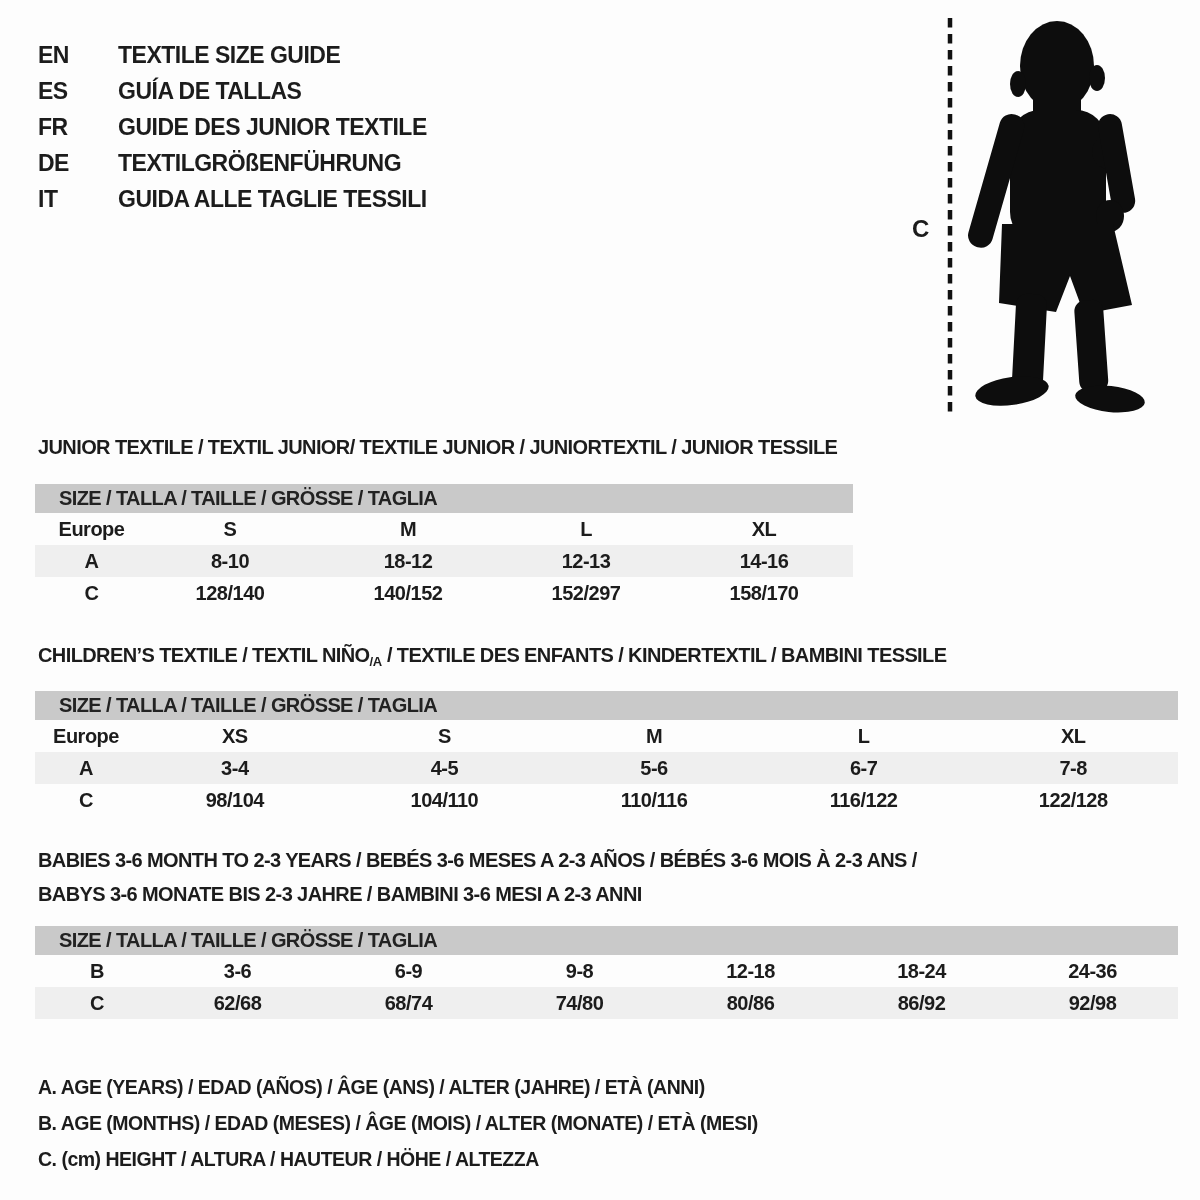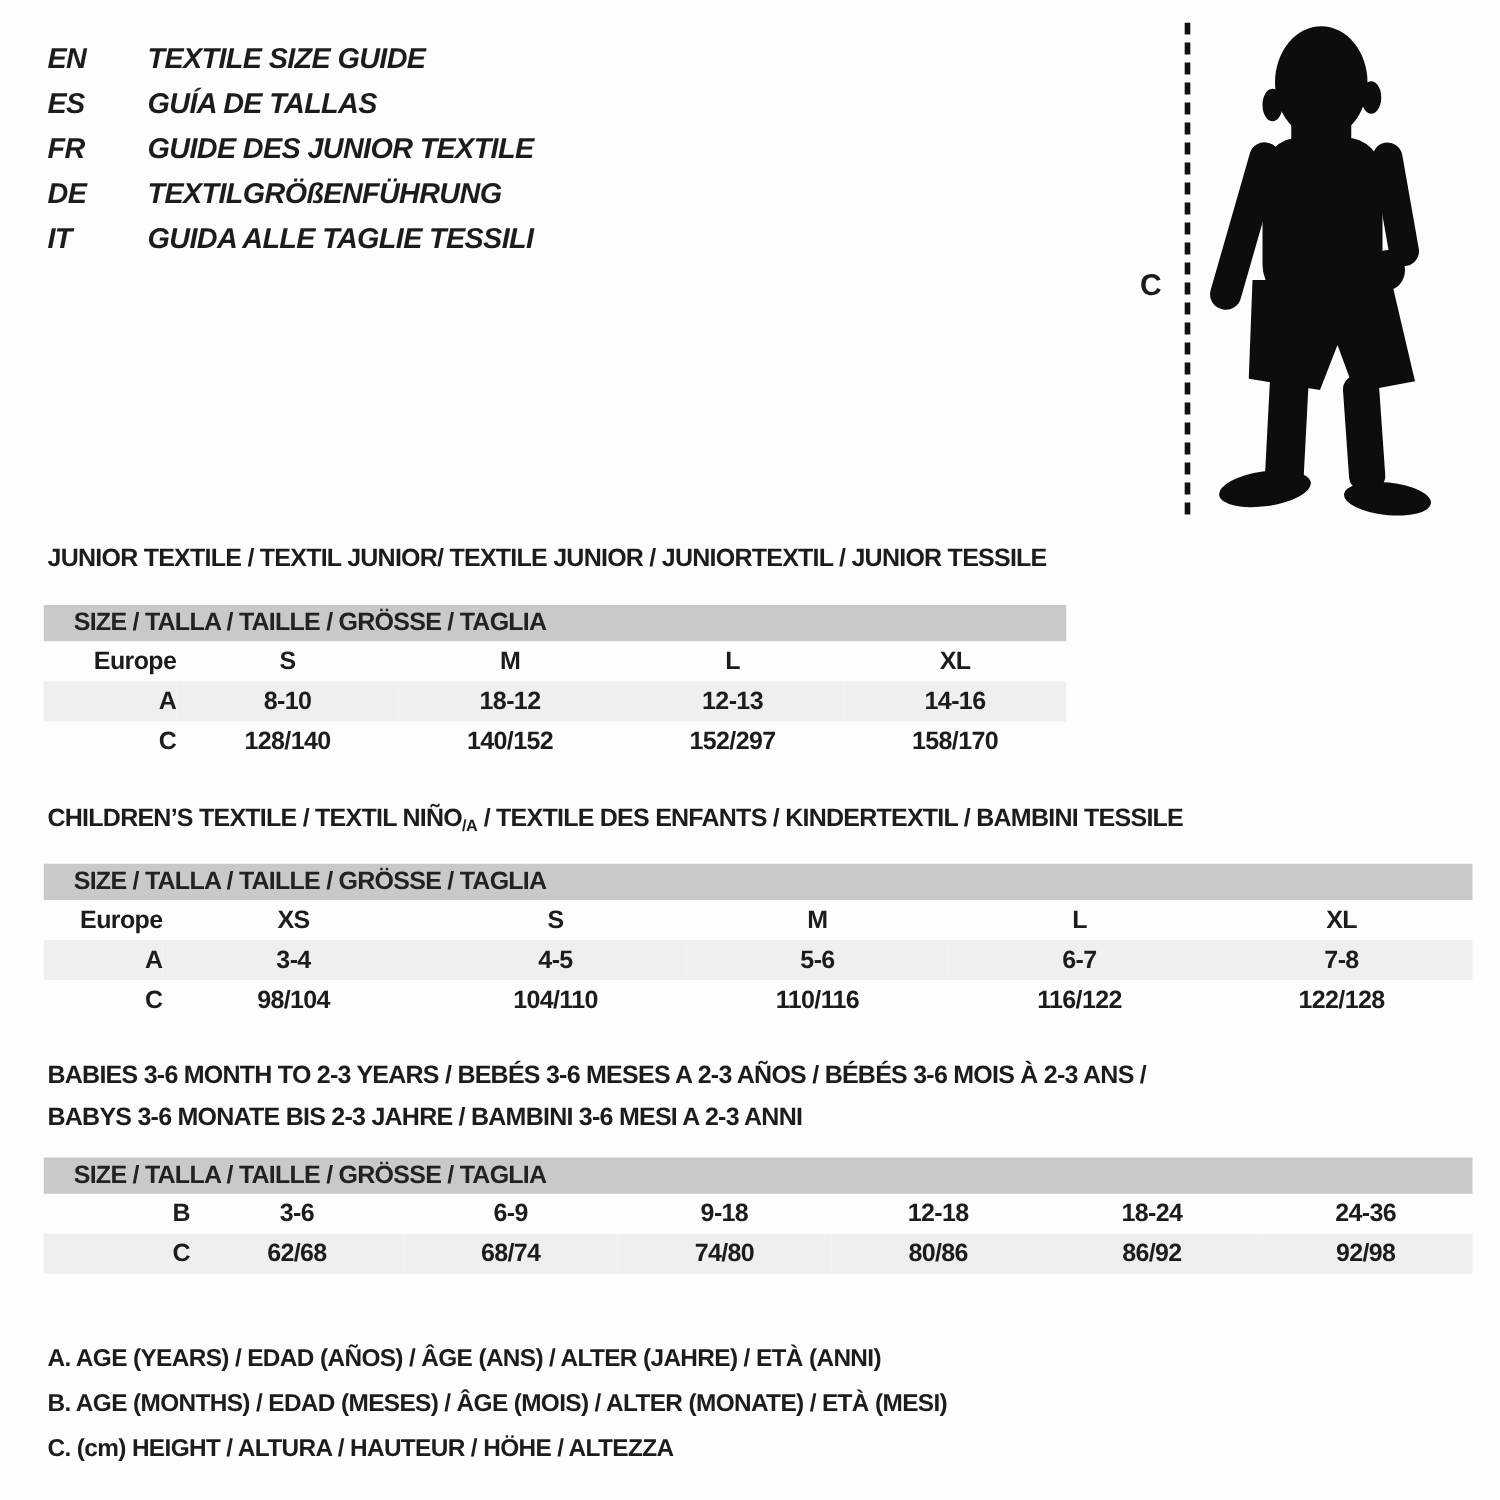--- a/index.html
+++ b/index.html
@@ -7,43 +7,43 @@
   body {
     position:relative;
     background:#fdfdfd;
     color:#1c1c1c;
     font-family:"Liberation Sans","DejaVu Sans",sans-serif;
     overflow:hidden;
   }
 
   
   .lang-block { position:absolute; left:38px; top:33px; }
-  .lang-row { display:flex; height:36px; align-items:flex-start;
-              font-size:23px; font-weight:bold; letter-spacing:-0.5px;font-style:italic; }
+  .lang-row { display:flex; height:36px; align-items:flex-end;
+              font-size:23px; font-weight:bold; letter-spacing:-0.5px; }
   .lang-code { width:80px; }
 
   
   .cline { position:absolute; left:946px; top:18px; }
   .clabel { position:absolute; left:912px; top:215px;
             font-size:24px; font-weight:bold; }
   .baby  { position:absolute; left:960px; top:14px; }
 
   
   .section-title { position:absolute; font-size:20px; font-weight:bold;
                    letter-spacing:-0.6px; white-space:nowrap; }
   .size-bar { position:absolute; height:29px; background:#c9c9c9;
               font-size:20px; font-weight:bold; letter-spacing:-0.6px;
               line-height:29px; padding-left:24px; color:#222;
               white-space:nowrap; }
   .size-table { position:absolute; border-collapse:collapse;
                 table-layout:fixed; font-size:20px; font-weight:bold;
                 letter-spacing:-0.5px; }
   .size-table td { height:32px; text-align:center; vertical-align:middle;
                    padding:0; }
-  .size-table td.lbl { text-align:right; padding-left:7px;margin-top:45px; }
+  .size-table td.lbl { text-align:center; padding-left:7px;margin-top:45px; }
   tr.stripe { background:#efefef; }
 
   .sub { font-size:13px; vertical-align:-4px; letter-spacing:-0.3px; }
 
   .legend { position:absolute; left:38px; top:1069px;
             font-size:19.5px; font-weight:bold; letter-spacing:-0.5px;
             line-height:36px; white-space:nowrap; }
 </style>
 </head>
 <body>
@@ -194,21 +194,21 @@
       <col>
       <col>
       <col>
       <col>
     </colgroup>
   <tbody>
       <tr>
     <td class="lbl">B</td>
     <td>3-6</td>
     <td>6-9</td>
-    <td>9-18</td>
+    <td>9-8</td>
     <td>12-18</td>
     <td>18-24</td>
     <td>24-36</td>
   </tr>
   <tr class="stripe">
     <td class="lbl">C</td>
     <td>62/68</td>
     <td>68/74</td>
     <td>74/80</td>
     <td>80/86</td>

